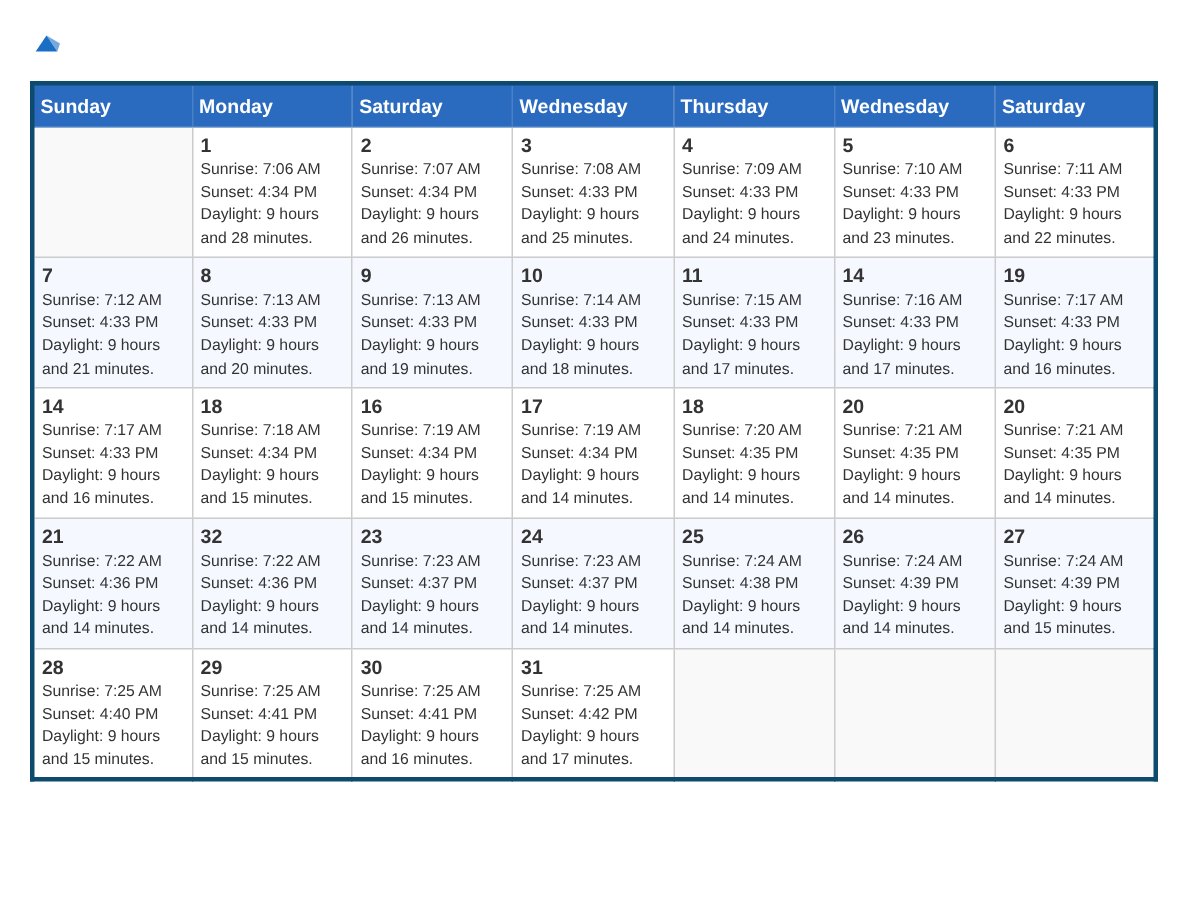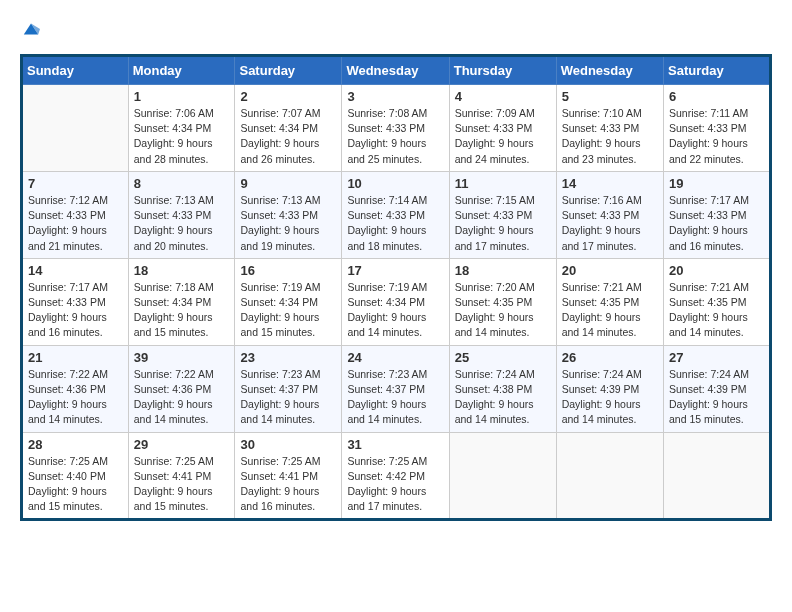--- a/index.html
+++ b/index.html
@@ -217,21 +217,21 @@
           <span class="day-number">20</span>
           <div class="day-info">Sunrise: 7:21 AM<br>Sunset: 4:35 PM<br>Daylight: 9 hours and 14 minutes.</div>
         </td>
       </tr>
       <tr>
         <td>
           <span class="day-number">21</span>
           <div class="day-info">Sunrise: 7:22 AM<br>Sunset: 4:36 PM<br>Daylight: 9 hours and 14 minutes.</div>
         </td>
         <td>
-          <span class="day-number">39</span>
+          <span class="day-number">32</span>
           <div class="day-info">Sunrise: 7:22 AM<br>Sunset: 4:36 PM<br>Daylight: 9 hours and 14 minutes.</div>
         </td>
         <td>
           <span class="day-number">23</span>
           <div class="day-info">Sunrise: 7:23 AM<br>Sunset: 4:37 PM<br>Daylight: 9 hours and 14 minutes.</div>
         </td>
         <td>
           <span class="day-number">24</span>
           <div class="day-info">Sunrise: 7:23 AM<br>Sunset: 4:37 PM<br>Daylight: 9 hours and 14 minutes.</div>
         </td>

